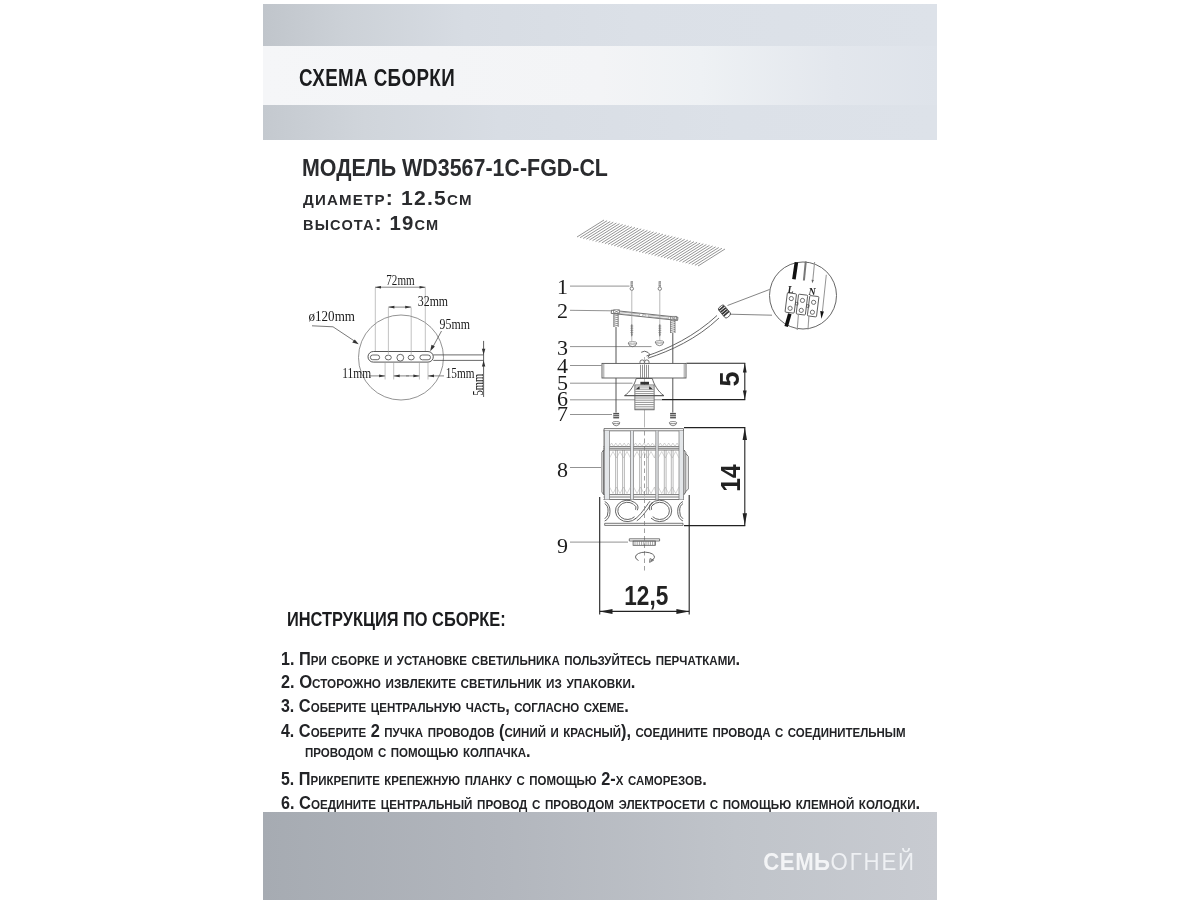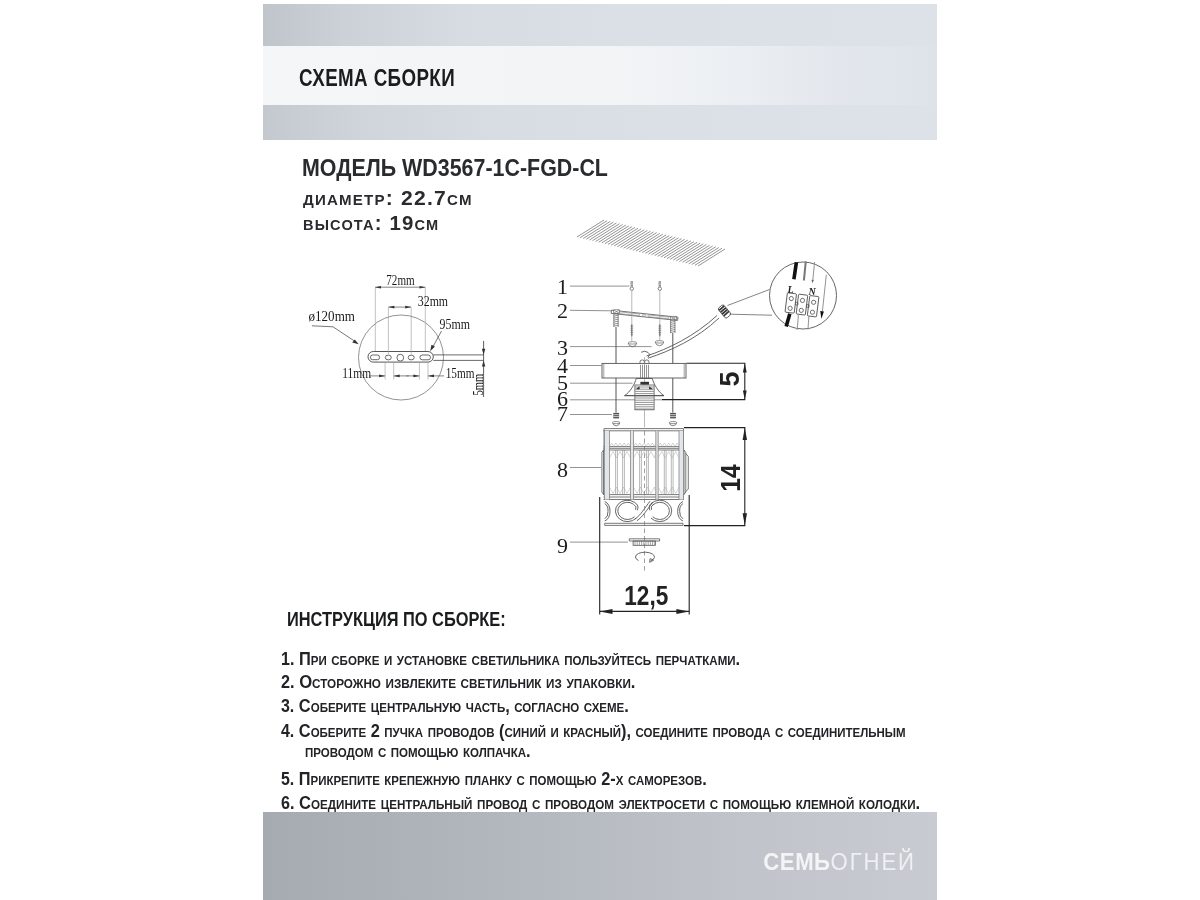--- a/index.html
+++ b/index.html
@@ -19,21 +19,21 @@
 .logo b{font-weight:bold;letter-spacing:0.5px;}
 .logo span{font-weight:normal;letter-spacing:2px;color:#eef0f3;}
 svg.overlay{position:absolute;left:0;top:0;}
 </style></head>
 <body>
 <div class="band1"></div>
 <div class="band2"></div>
 <div class="band3"></div>
 <div class="title">СХЕМА СБОРКИ</div>
 <div class="model">МОДЕЛЬ WD3567-1C-FGD-CL</div>
-<div class="spec" style="top:186px;transform:scaleX(1.005);">диаметр: <span style="font-variant:normal;">22.7</span>см</div>
+<div class="spec" style="top:186px;transform:scaleX(1.005);">диаметр: <span style="font-variant:normal;">12.5</span>см</div>
 <div class="spec" style="top:211px;transform:scaleX(0.97);">высота: <span style="font-variant:normal;">19</span>см</div>
 <svg class="overlay" width="1200" height="900" viewBox="0 0 1200 900">
 <line x1="577.0" y1="237.0" x2="604.0" y2="220.0" stroke="#787878" stroke-width="0.8"></line>
 <line x1="580.1" y1="237.7" x2="607.1" y2="220.7" stroke="#787878" stroke-width="0.8"></line>
 <line x1="583.2" y1="238.5" x2="610.2" y2="221.5" stroke="#787878" stroke-width="0.8"></line>
 <line x1="586.3" y1="239.2" x2="613.3" y2="222.2" stroke="#787878" stroke-width="0.8"></line>
 <line x1="589.4" y1="240.0" x2="616.4" y2="223.0" stroke="#787878" stroke-width="0.8"></line>
 <line x1="592.5" y1="240.7" x2="619.5" y2="223.7" stroke="#787878" stroke-width="0.8"></line>
 <line x1="595.6" y1="241.5" x2="622.6" y2="224.5" stroke="#787878" stroke-width="0.8"></line>
 <line x1="598.7" y1="242.2" x2="625.7" y2="225.2" stroke="#787878" stroke-width="0.8"></line>

